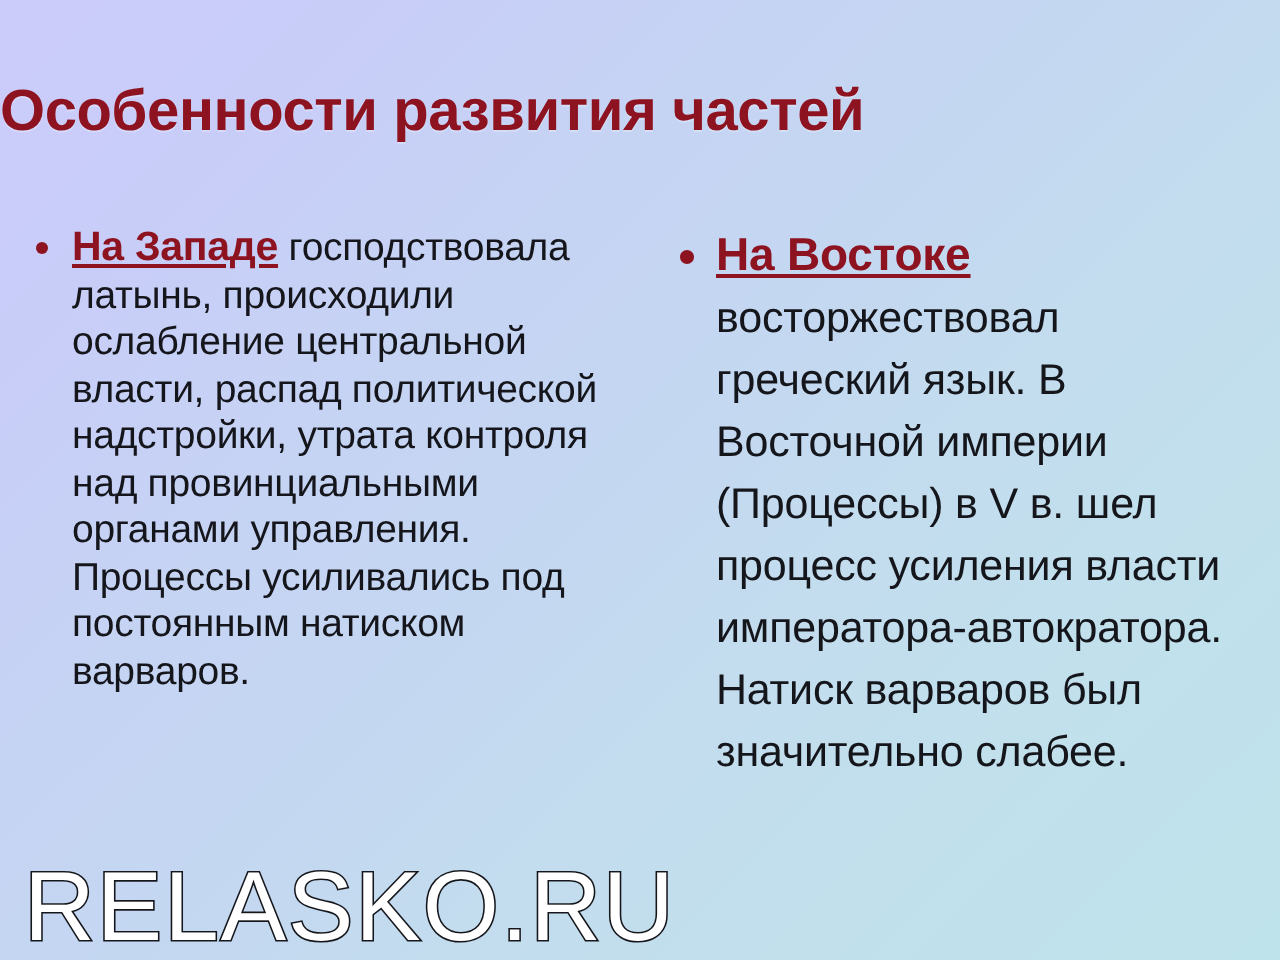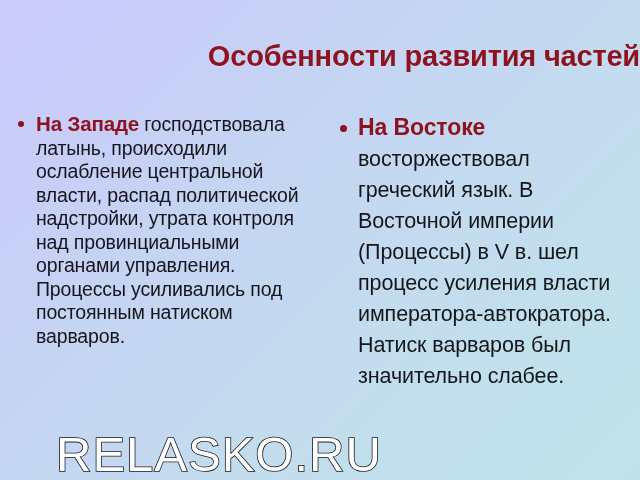--- a/index.html
+++ b/index.html
@@ -32,21 +32,21 @@
         #c1e0ec 78%,
         #bfe3eb 100%);
   }
 
   
   .slide-title {
     position: absolute;
     left: 0;
     top: 20px;
     width: 640px;
-    text-align: right;
+    text-align: left;
     color: #8e1320;
     font-weight: bold;
     font-size: 29px;
     line-height: 35px;
     letter-spacing: -0.2px;
     text-shadow: 0 1px 0 rgba(255,255,255,0.25);
   }
   .slide-title .t-line {
     display: block;
     white-space: nowrap;
@@ -91,20 +91,21 @@
   }
 
   .para {
     margin: 0;
     color: #15161b;
   }
 
   .lead {
     color: #8e1320;
     font-weight: bold;
+    text-decoration: underline;
   }
 
   
   .col-left .para {
     font-size: 19.5px;
     line-height: 23.5px;
     letter-spacing: -0.15px;
   }
   .col-left .lead {
     font-size: 20.5px;
@@ -129,21 +130,20 @@
     bottom: 0px;
     font-size: 49px;
     font-weight: normal;
     line-height: 52px;
     letter-spacing: 1px;
     color: #ffffff;
     -webkit-text-stroke: 1.6px #15161b;
     paint-order: stroke fill;
     white-space: nowrap;
     user-select: none;
-    margin-left: 44px;
   }
 </style>
 </head>
 <body>
 
 <div class="slide">
 
   <h1 class="slide-title">
     <span class="t-line">Особенности развития частей</span>
   </h1>

